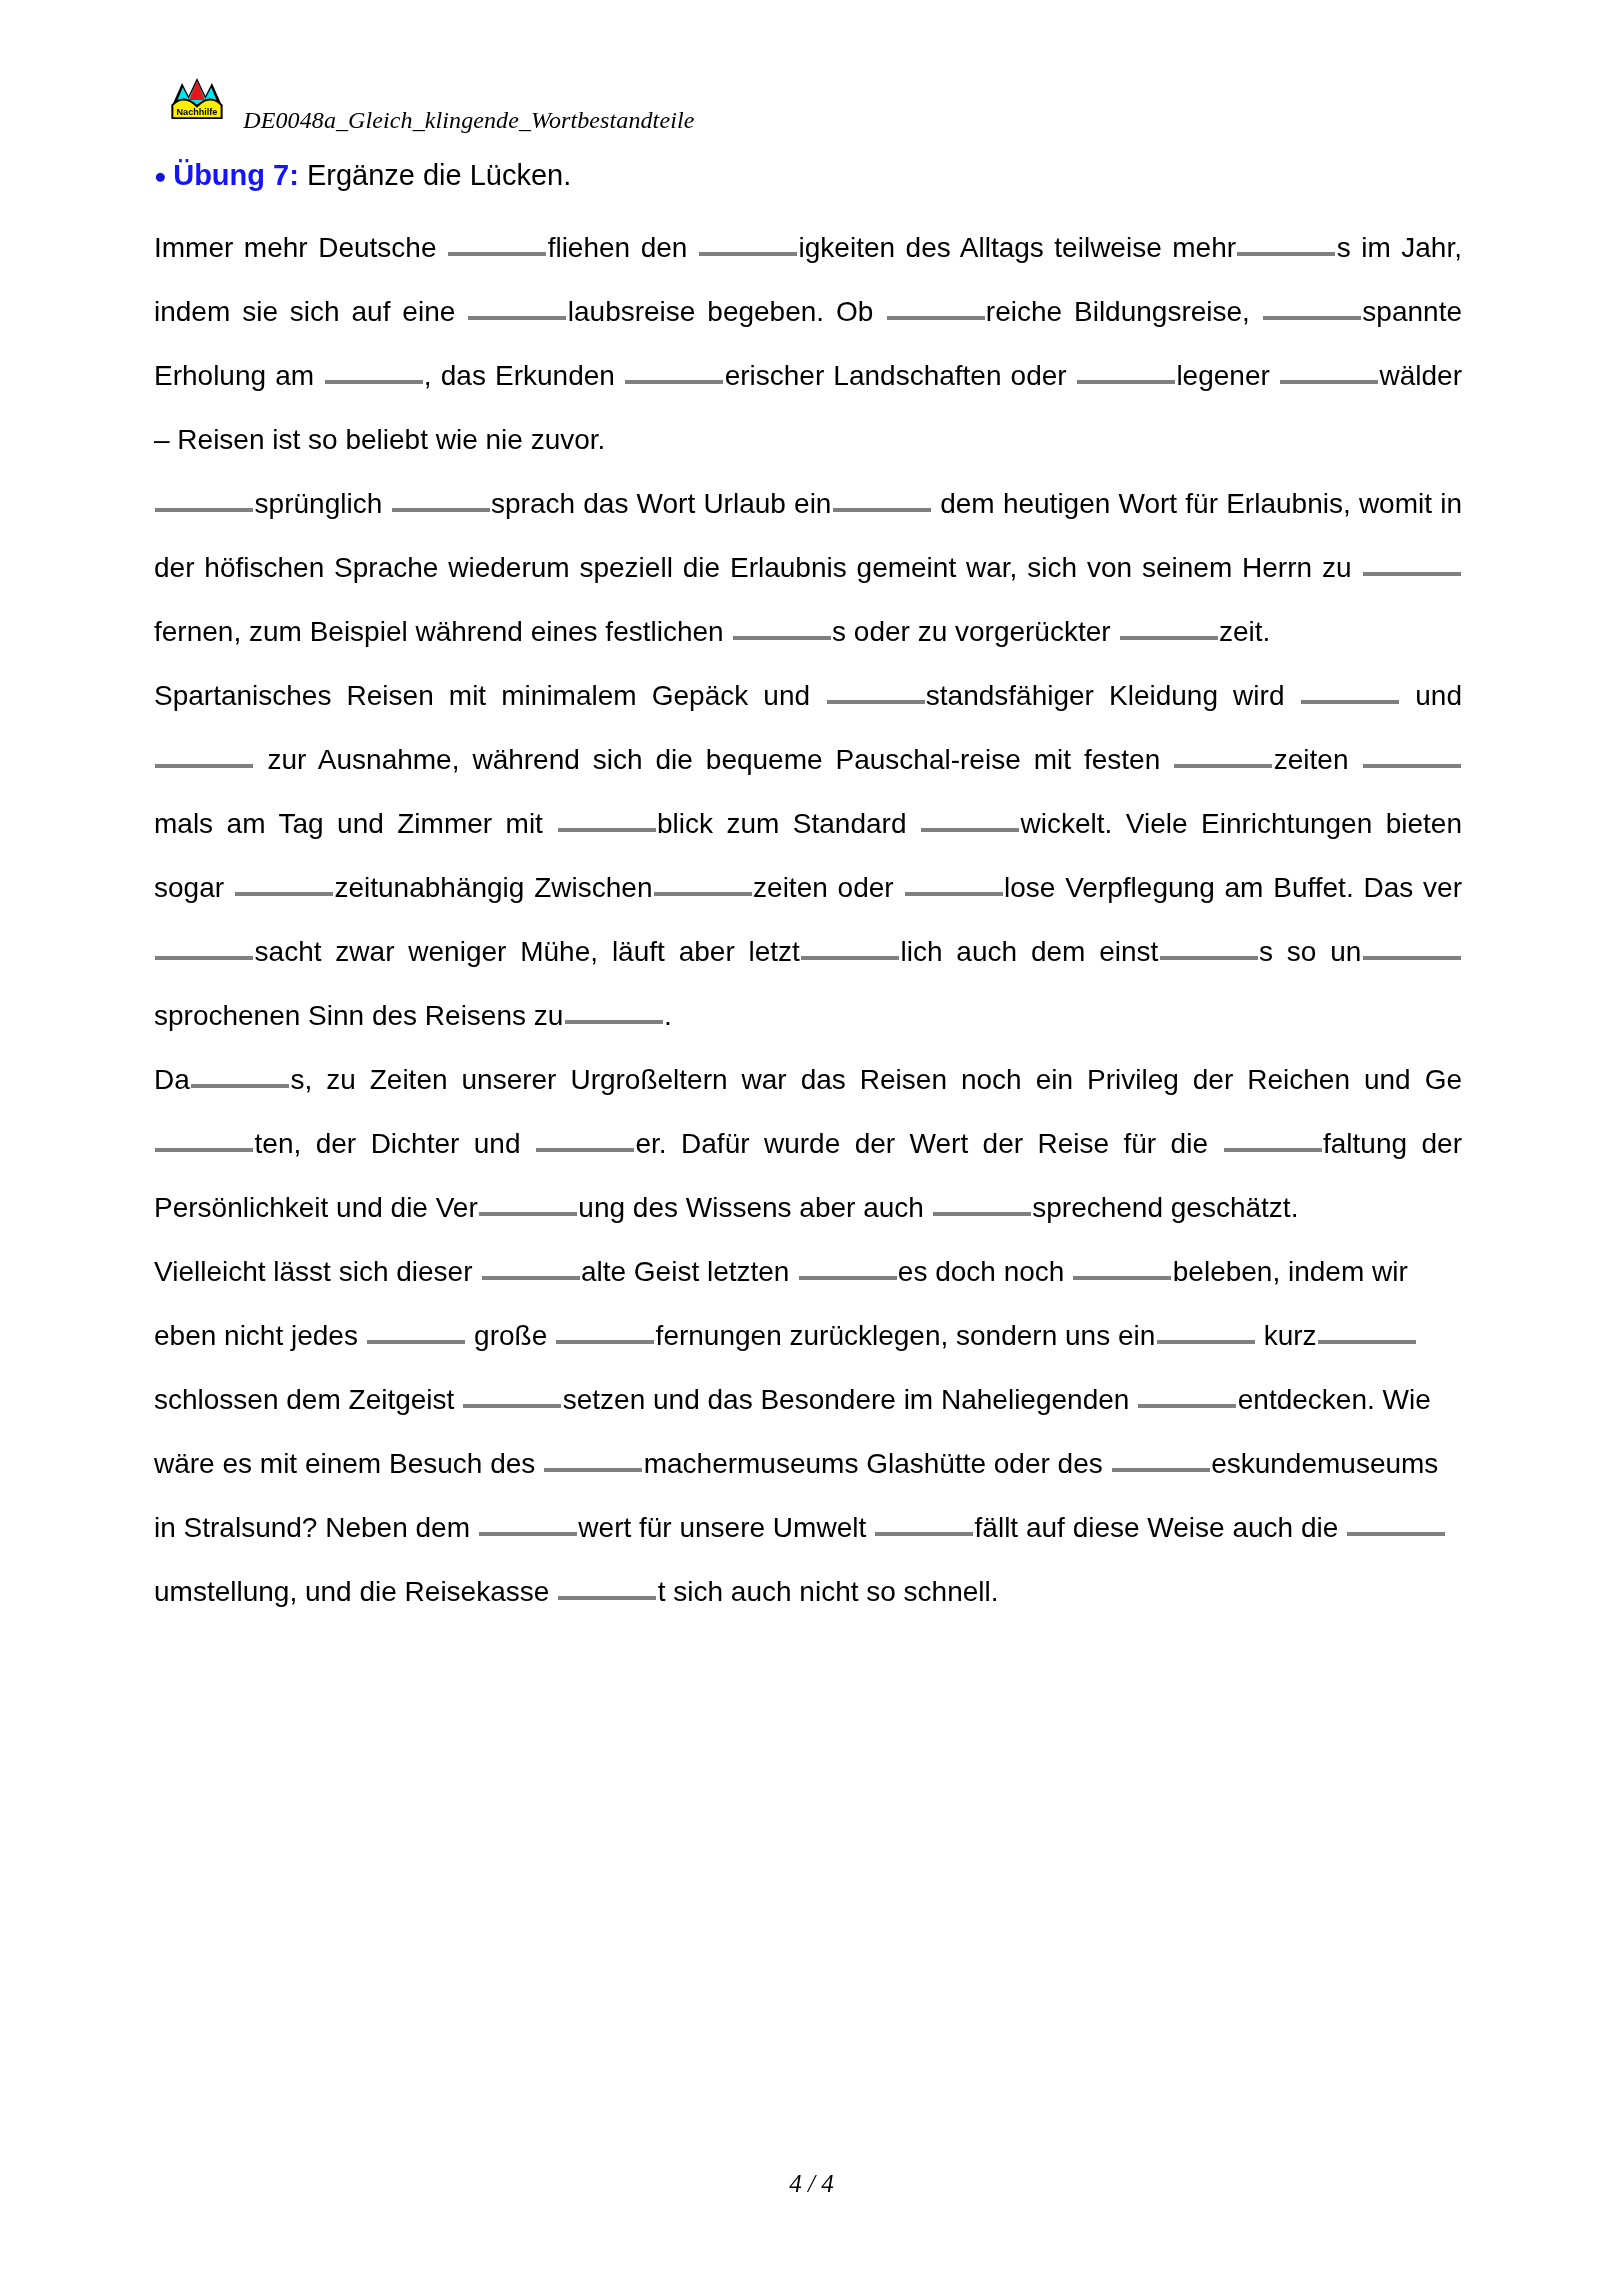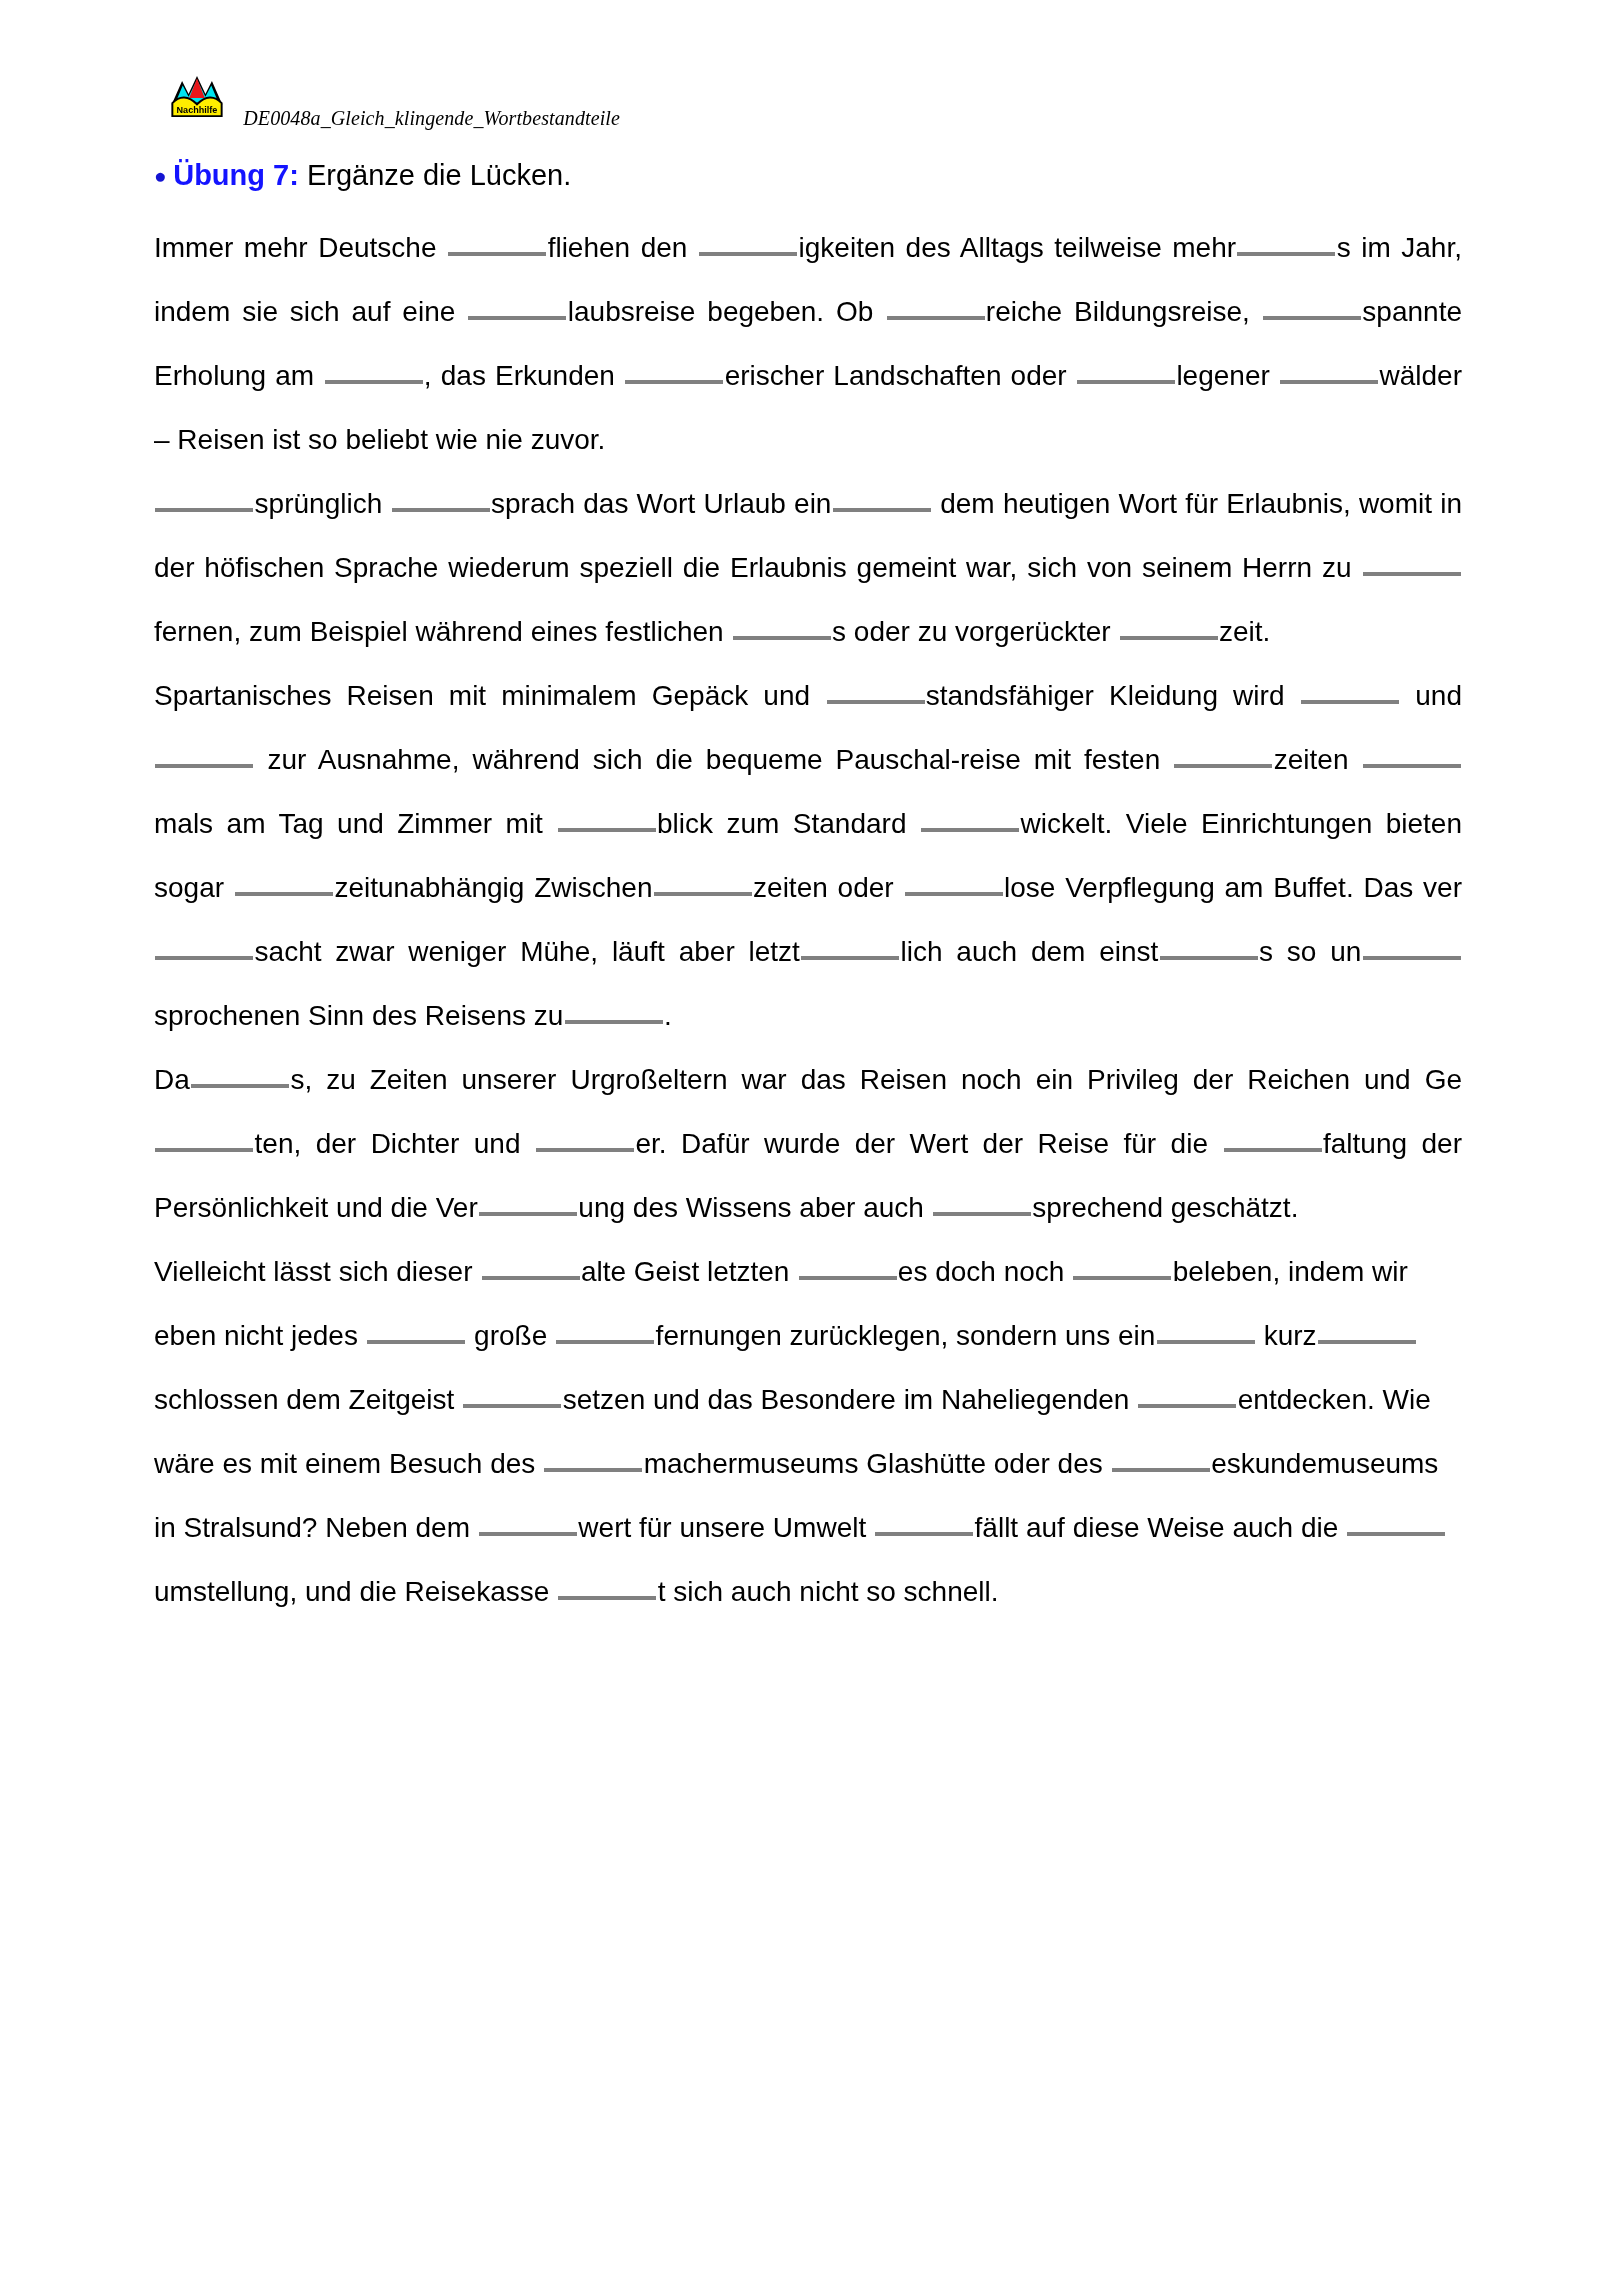--- a/index.html
+++ b/index.html
@@ -35,21 +35,21 @@
   }
   .logo {
     width: 56px;
     height: 48px;
     flex: 0 0 auto;
     display: block;
   }
   .header-title {
     font-family: "Liberation Serif", serif;
     font-style: italic;
-    font-size: 20px;
+    font-size: 24px;
     line-height: 1;
     letter-spacing: 0.1px;
     color: #000;
     white-space: nowrap;
     margin-top: 44px;
   }
 
   
   .ex-heading {
     position: absolute;
@@ -137,15 +137,18 @@
   </div>
 
   <div class="content">
     <p class="para"><span>Immer mehr Deutsche </span><span class="gap" style="border-bottom-color: rgb(128, 128, 128);"></span><span>fliehen den </span><span class="gap" style="border-bottom-color: rgb(128, 128, 128);"></span><span>igkeiten des Alltags teilweise mehr</span><span class="gap" style="border-bottom-color: rgb(128, 128, 128);"></span><span>s im Jahr, indem sie sich auf eine </span><span class="gap" style="border-bottom-color: rgb(128, 128, 128);"></span><span>laubsreise begeben. Ob </span><span class="gap" style="border-bottom-color: rgb(128, 128, 128);"></span><span>reiche Bildungsreise, </span><span class="gap" style="border-bottom-color: rgb(128, 128, 128);"></span><span>spannte Erholung am </span><span class="gap" style="border-bottom-color: rgb(128, 128, 128);"></span><span>, das Erkunden </span><span class="gap" style="border-bottom-color: rgb(128, 128, 128);"></span><span>erischer Landschaften oder </span><span class="gap" style="border-bottom-color: rgb(128, 128, 128);"></span><span>legener </span><span class="gap" style="border-bottom-color: rgb(128, 128, 128);"></span><span>wälder – Reisen ist so beliebt wie nie zuvor.</span></p>
     <p class="para"><span class="gap" style="border-bottom-color: rgb(128, 128, 128);"></span><span>sprünglich </span><span class="gap" style="border-bottom-color: rgb(128, 128, 128);"></span><span>sprach das Wort </span><span class="it">Urlaub</span><span> ein</span><span class="gap" style="border-bottom-color: rgb(128, 128, 128);"></span><span> dem heutigen Wort für </span><span class="it">Erlaubnis</span><span>, womit in der höfischen Sprache wiederum speziell die Erlaubnis gemeint war, sich von seinem Herrn zu </span><span class="gap" style="border-bottom-color: rgb(128, 128, 128);"></span><span>fernen, zum Beispiel während eines festlichen </span><span class="gap" style="border-bottom-color: rgb(128, 128, 128);"></span><span>s oder zu vorgerückter </span><span class="gap" style="border-bottom-color: rgb(128, 128, 128);"></span><span>zeit.</span></p>
     <p class="para"><span>Spartanisches Reisen mit minimalem Gepäck und </span><span class="gap" style="border-bottom-color: rgb(128, 128, 128);"></span><span>standsfähiger Kleidung wird </span><span class="gap" style="border-bottom-color: rgb(128, 128, 128);"></span><span> und </span><span class="gap" style="border-bottom-color: rgb(128, 128, 128);"></span><span> zur Ausnahme, während sich die bequeme Pauschal-reise mit festen </span><span class="gap" style="border-bottom-color: rgb(128, 128, 128);"></span><span>zeiten </span><span class="gap" style="border-bottom-color: rgb(128, 128, 128);"></span><span>mals am Tag und Zimmer mit </span><span class="gap" style="border-bottom-color: rgb(128, 128, 128);"></span><span>blick zum Standard </span><span class="gap" style="border-bottom-color: rgb(128, 128, 128);"></span><span>wickelt. Viele Einrichtungen bieten sogar </span><span class="gap" style="border-bottom-color: rgb(128, 128, 128);"></span><span>zeitunabhängig Zwischen</span><span class="gap" style="border-bottom-color: rgb(128, 128, 128);"></span><span>zeiten oder </span><span class="gap" style="border-bottom-color: rgb(128, 128, 128);"></span><span>lose Verpflegung am Buffet. Das ver</span><span class="gap" style="border-bottom-color: rgb(128, 128, 128);"></span><span>sacht zwar weniger Mühe, läuft aber letzt</span><span class="gap" style="border-bottom-color: rgb(128, 128, 128);"></span><span>lich auch dem einst</span><span class="gap" style="border-bottom-color: rgb(128, 128, 128);"></span><span>s so un</span><span class="gap" style="border-bottom-color: rgb(128, 128, 128);"></span><span>sprochenen Sinn des Reisens zu</span><span class="gap" style="border-bottom-color: rgb(128, 128, 128);"></span><span>.</span></p>
     <p class="para"><span>Da</span><span class="gap" style="border-bottom-color: rgb(128, 128, 128);"></span><span>s, zu Zeiten unserer Urgroßeltern war das Reisen noch ein Privileg der Reichen und Ge</span><span class="gap" style="border-bottom-color: rgb(128, 128, 128);"></span><span>ten, der Dichter und </span><span class="gap" style="border-bottom-color: rgb(128, 128, 128);"></span><span>er. Dafür wurde der Wert der Reise für die </span><span class="gap" style="border-bottom-color: rgb(128, 128, 128);"></span><span>faltung der Persönlichkeit und die Ver</span><span class="gap" style="border-bottom-color: rgb(128, 128, 128);"></span><span>ung des Wissens aber auch </span><span class="gap" style="border-bottom-color: rgb(128, 128, 128);"></span><span>sprechend geschätzt.</span></p>
     <p class="para"><span>Vielleicht lässt sich dieser </span><span class="gap" style="border-bottom-color: rgb(128, 128, 128);"></span><span>alte Geist letzten </span><span class="gap" style="border-bottom-color: rgb(128, 128, 128);"></span><span>es doch noch </span><span class="gap" style="border-bottom-color: rgb(128, 128, 128);"></span><span>beleben, indem wir eben nicht jedes </span><span class="gap" style="border-bottom-color: rgb(128, 128, 128);"></span><span> große </span><span class="gap" style="border-bottom-color: rgb(128, 128, 128);"></span><span>fernungen zurücklegen, sondern uns ein</span><span class="gap" style="border-bottom-color: rgb(128, 128, 128);"></span><span> kurz</span><span class="gap" style="border-bottom-color: rgb(128, 128, 128);"></span><span>schlossen dem Zeitgeist </span><span class="gap" style="border-bottom-color: rgb(128, 128, 128);"></span><span>setzen und das Besondere im Naheliegenden </span><span class="gap" style="border-bottom-color: rgb(128, 128, 128);"></span><span>entdecken. Wie wäre es mit einem Besuch des </span><span class="gap" style="border-bottom-color: rgb(128, 128, 128);"></span><span>machermuseums Glashütte oder des </span><span class="gap" style="border-bottom-color: rgb(128, 128, 128);"></span><span>eskundemuseums in Stralsund? Neben dem </span><span class="gap" style="border-bottom-color: rgb(128, 128, 128);"></span><span>wert für unsere Umwelt </span><span class="gap" style="border-bottom-color: rgb(128, 128, 128);"></span><span>fällt auf diese Weise auch die </span><span class="gap" style="border-bottom-color: rgb(128, 128, 128);"></span><span>umstellung, und die Reisekasse </span><span class="gap" style="border-bottom-color: rgb(128, 128, 128);"></span><span>t sich auch nicht so schnell.</span></p>
   </div>
 
+  <div class="footer">
+    <span>4 / 4</span>
+  </div>
 
 </div>
 
 
 </body></html>

